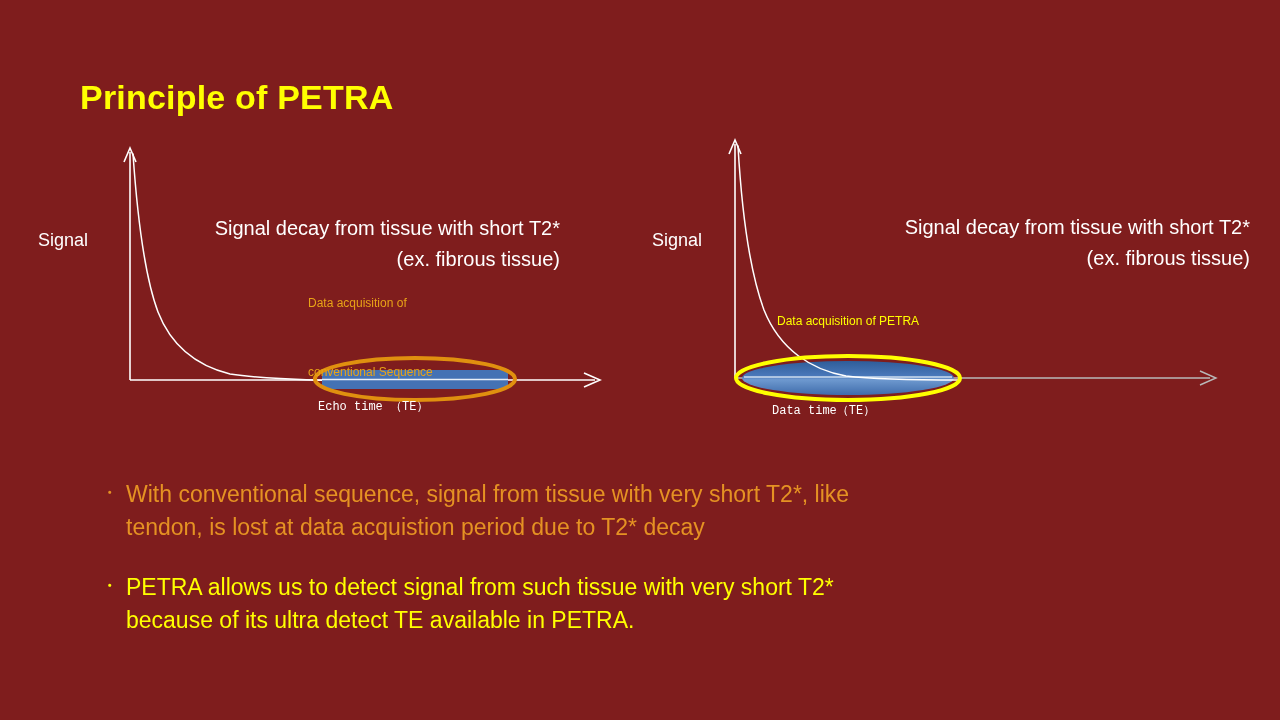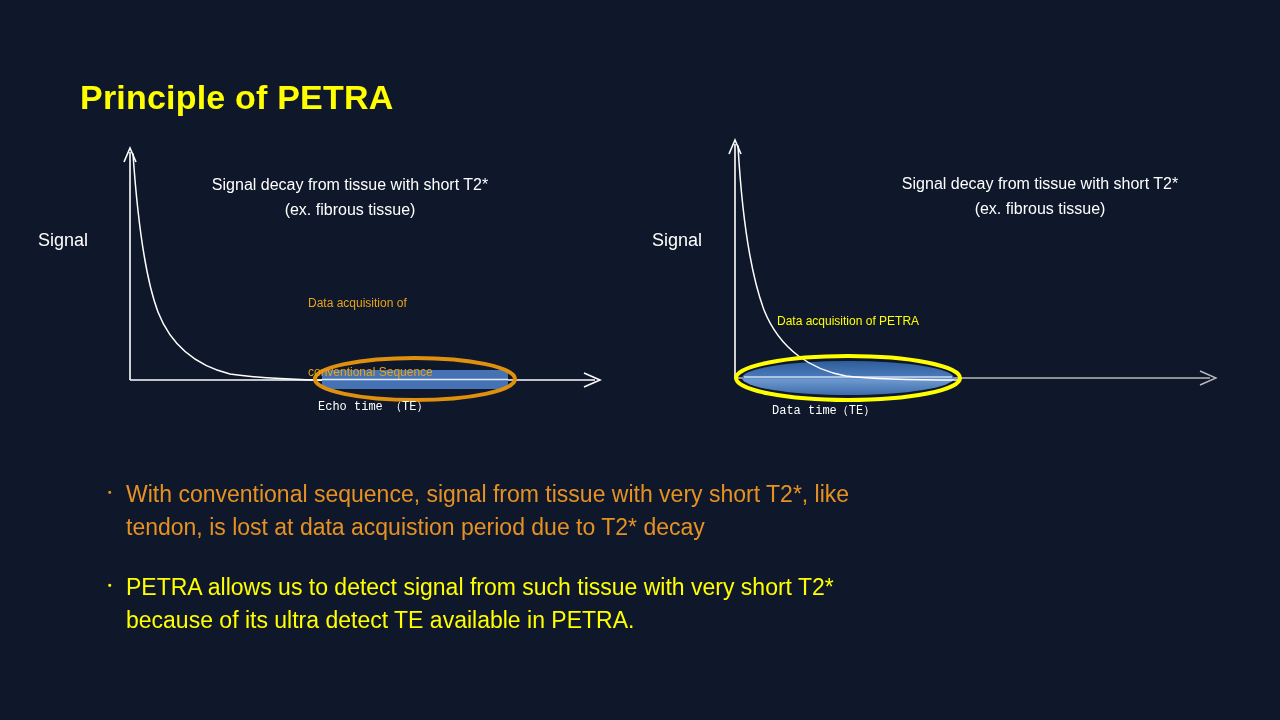--- a/index.html
+++ b/index.html
@@ -12,21 +12,21 @@
     height: 720px;
     overflow: hidden;
     position: relative;
     font-family: "Liberation Sans", sans-serif;
     color: #ffffff;
     -webkit-font-smoothing: antialiased;
   }
   .slide {
     position: absolute;
     inset: 0;
-    background: #0f172a;
+    background: #7f1d1d;
   }
 
   
   #slide-title {
     position: absolute;
     left: 80px;
     top: 78px;
     font-size: 34px;
     font-weight: bold;
     color: #ffff00;
@@ -61,25 +61,26 @@
     position: absolute;
     font-size: 12px;
     color: #ffffff;
     white-space: nowrap;
     font-family: Liberation Mono, monospace;
   }
 
   
   .chart-heading {
     position: absolute;
-    font-size: 16px;
+    font-size: 20px;
     color: #ffffff;
     line-height: 1.55;
-    text-align: center;
-    white-space: nowrap;
+    text-align: right;
+    white-space: nowrap;
+    margin-top: 40px;
   }
   .chart-heading .l2 { display: block; }
 
   
   .acq-note {
     position: absolute;
     font-size: 12px;
     line-height: 1.75;
     white-space: nowrap;
   }

